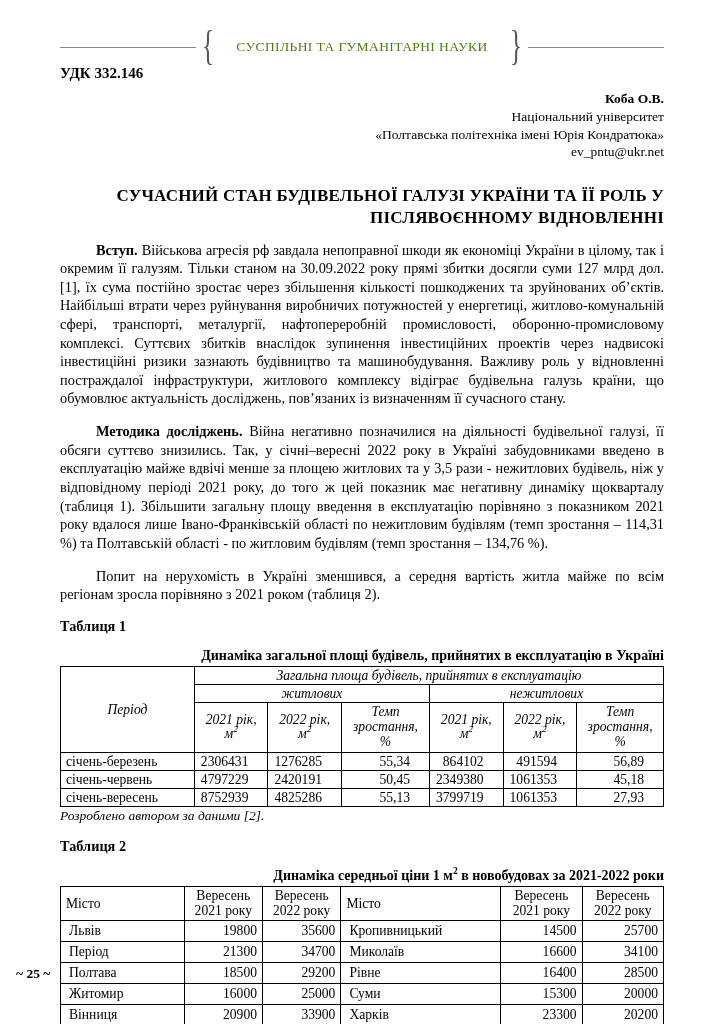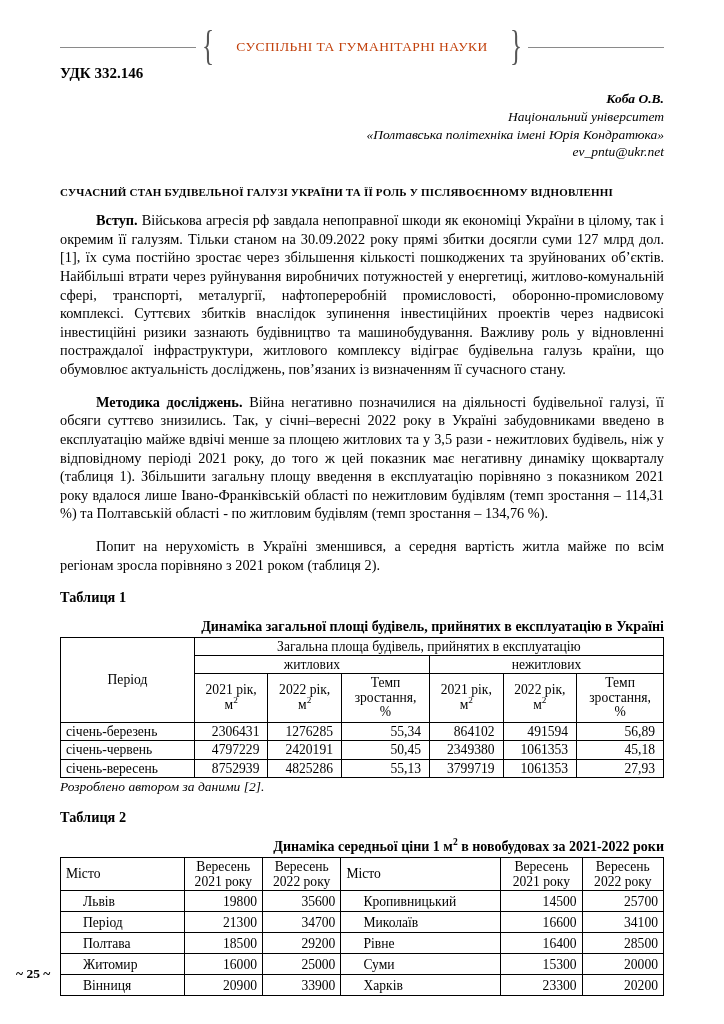--- a/index.html
+++ b/index.html
@@ -43,43 +43,42 @@
     transform: scaleX(0.6);
     margin: 0 2px;
     position: relative;
     top: -2px;
   }
   .rh-title {
     font-size: 13.5px;
     letter-spacing: 0.4px;
     white-space: nowrap;
     padding: 0 16px;
-    color: #c2410c;
+    color: #4d7c0f;
   }
 
   
   .udk {
     margin-top: 18px;
     font-size: 15px;
     font-weight: bold;
   }
   .author-block {
     margin-top: 8px;
     text-align: right;
-    font-style: italic;
     font-size: 13.5px;
     line-height: 1.32;
   }
   .author-name { font-weight: bold; }
 
   
   .article-title {
     margin-top: 24px;
-    text-align: left;
-    font-size: 11px;
+    text-align: right;
+    font-size: 17px;
     font-weight: bold;
     line-height: 1.28;
     letter-spacing: 0.2px;
   }
 
   
   .para {
     margin-top: 12px;
     text-align: justify;
     text-indent: 36px;
@@ -116,28 +115,28 @@
     border-collapse: collapse;
     font-size: 13.6px;
     line-height: 1.12;
   }
   table td, table th {
     border: 1px solid #000;
     padding: 1px 4px;
     font-weight: normal;
     vertical-align: middle;
   }
-  .t1 th { text-align: center; }
+  .t1 th { text-align: center; font-style: italic; }
   .t1 .period-head { vertical-align: middle; }
   .t1 td.lbl { text-align: left; padding-left: 5px; }
-  .t1 td.num { text-align: right; padding-right: 8px; }
+  .t1 td.num { text-align: right; padding-right: 19px; }
   .t1 .unit-cell { line-height: 1.08; padding-top: 2px; padding-bottom: 2px; text-align: center; }
 
   .t2 td { height: 21px; }
-  .t2 td.lbl { text-align: left; padding-left: 22px; margin-left: 16px; }
+  .t2 td.lbl { text-align: left; padding-left: 8px; margin-left: 16px; }
   .t2 td.num { text-align: right; padding-right: 5px; }
   .t2 th { line-height: 1.12; }
   .t2 th.lbl { text-align: left; padding-left: 5px; }
 
   sup { font-size: 0.68em; vertical-align: super; line-height: 0; }
 
   
   .folio {
     position: absolute;
     left: 0;

